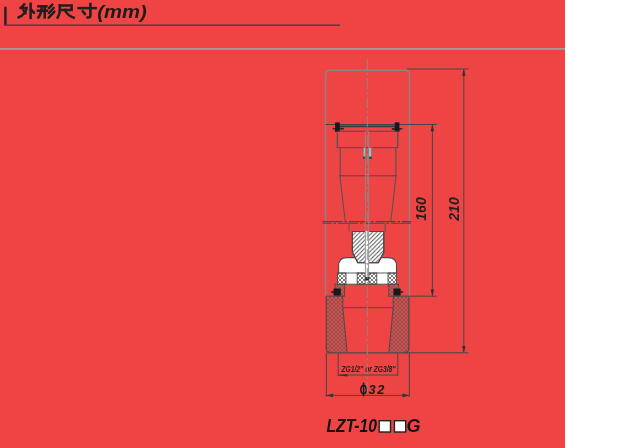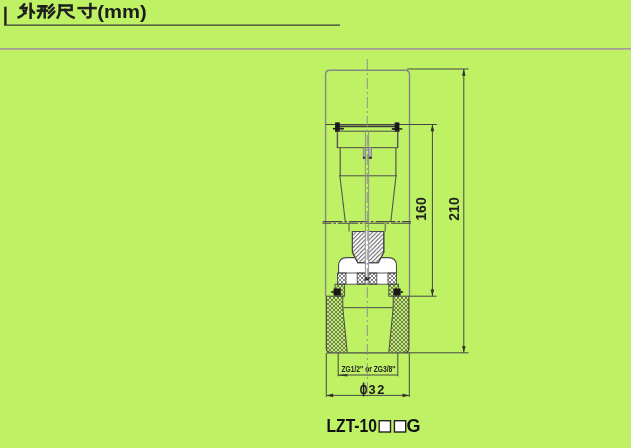--- a/index.html
+++ b/index.html
@@ -1,17 +1,17 @@
 <!DOCTYPE html>
 <html><head>
 <meta charset="utf-8">
 <style>
   html,body{margin:0;padding:0;background:#ffffff;}
-  #page{position:relative;width:631px;height:448px;background:#bef264;overflow:hidden;
-        font-family:"Liberation Sans", sans-serif;}
+  #page{position:relative;width:565px;height:448px;background:#ef4444;overflow:hidden;
+        font-family:"Liberation Sans", sans-serif;font-style:italic;}
 </style>
 </head>
 <body>
 <div id="page">
 <svg width="631" height="448" viewBox="0 0 631 448">
 <defs>
   <pattern id="hatch" width="4.2" height="4.2" patternUnits="userSpaceOnUse">
     <path d="M-1,1 L1,-1 M0,4.2 L4.2,0 M3.2,5.2 L5.2,3.2" stroke="#4d4d4d" stroke-width="0.95" fill="none"></path>
   </pattern>
   <pattern id="xhatch" width="4.0" height="4.0" patternUnits="userSpaceOnUse">

